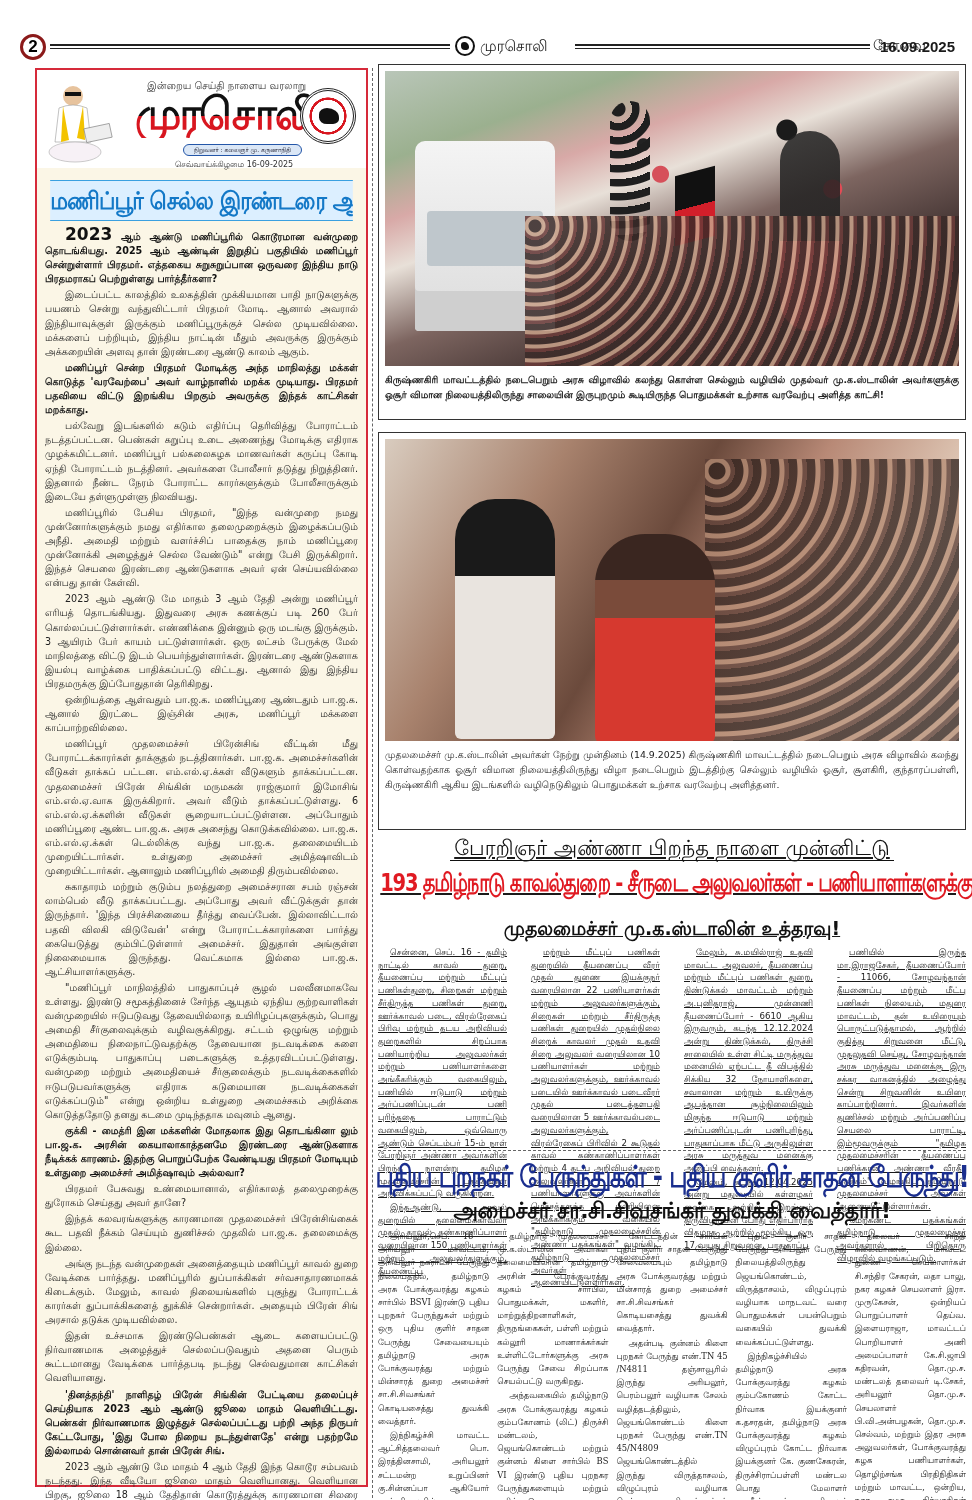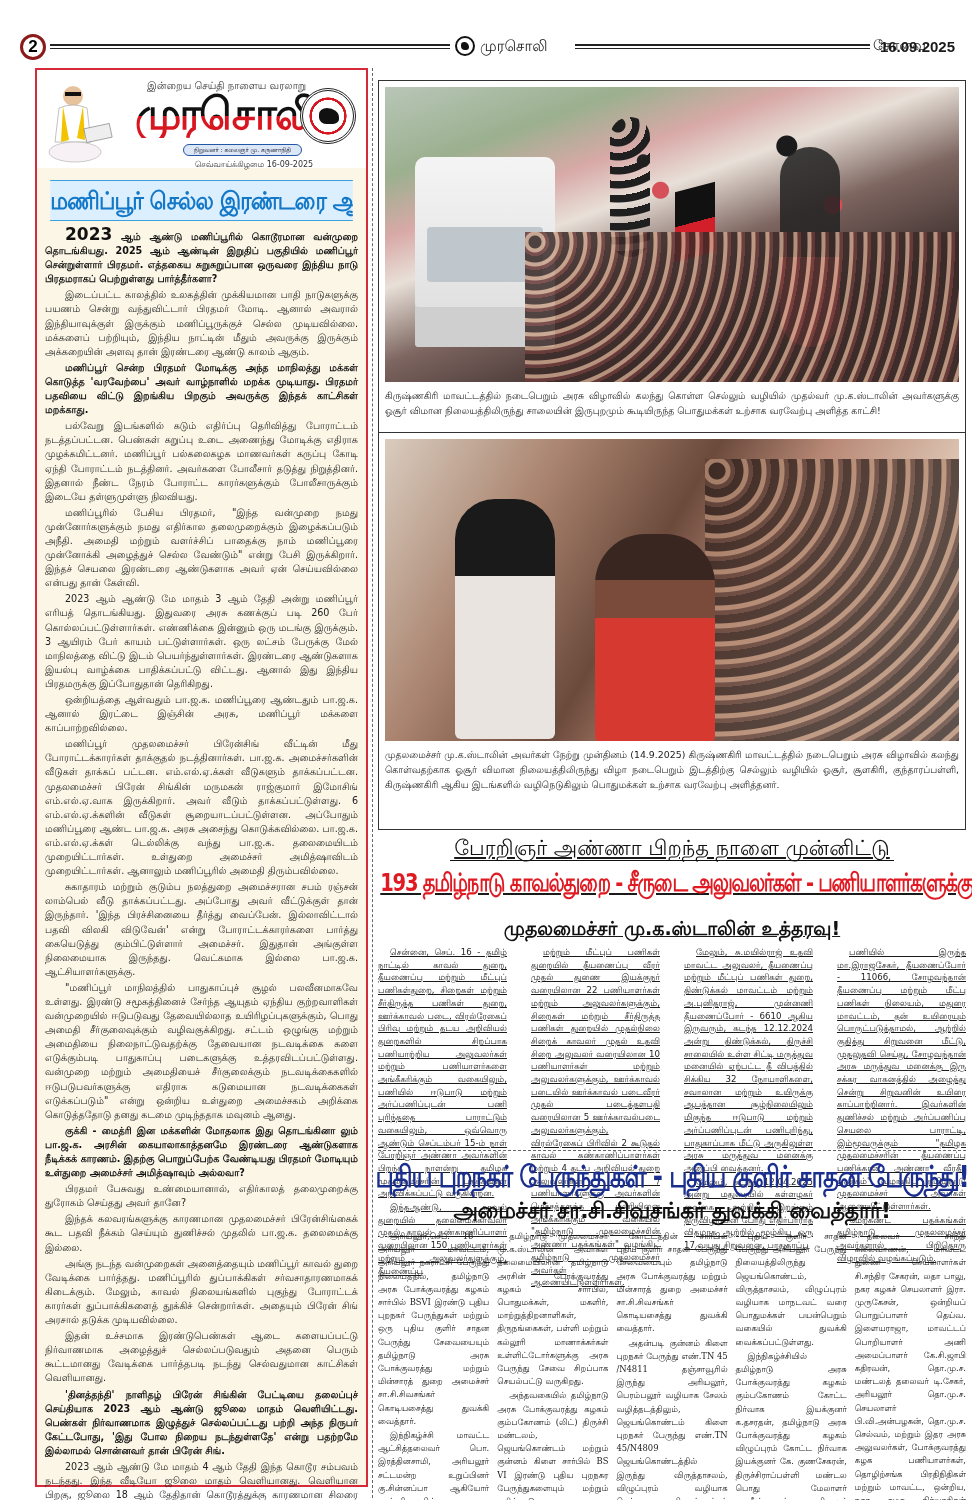--- a/index.html
+++ b/index.html
@@ -19,33 +19,33 @@
 
   
   .edit { position: absolute; left: 35px; top: 68px; width: 333px; height: 1419px; border: 2px solid #d62a3a; background: #fbf6e6; }
   .masthead { height: 98px; position: relative; background: #fff; }
   .mh-tag { position: absolute; left: 110px; top: 10px; font-size: 10px; color: #333; }
   .mh-title { position: absolute; left: 98px; top: 20px; font: 900 44px "DejaVu Sans", sans-serif; color: #111; letter-spacing: -2px; line-height: 48px; background: linear-gradient(#111 55%, #d8161f 55%); -webkit-background-clip: text; background-clip: text; -webkit-text-fill-color: transparent; transform: scaleX(0.95); transform-origin: left; }
   .mh-fig { position: absolute; left: 8px; top: 12px; width: 70px; height: 85px; }
   .mh-emblem { position: absolute; right: 10px; top: 18px; width: 56px; height: 56px; border-radius: 50%; border: 3px double #222; background: radial-gradient(circle, #fff 45%, #d8161f 46%, #d8161f 52%, #fff 53%); }
   .mh-emblem::after { content: ""; position: absolute; left: 16px; top: 17px; width: 20px; height: 16px; background: #111; border-radius: 40% 60% 30% 40%; }
   .mh-founder { position: absolute; left: 146px; top: 74px; padding: 1px 10px; border: 1px solid #2456a8; border-radius: 8px; background: #dbe7f6; font-size: 6px; color: #223; }
-  .mh-day { position: absolute; left: 138px; top: 90px; font-size: 8px; color: #333; margin-left: 20px; }
+  .mh-day { position: absolute; left: 138px; top: 90px; font-size: 8px; color: #333; }
   .edit-headline { margin-top: 12px; height: 41px; background: #dcefff; border-top: 1px solid #3aa0e0; border-bottom: 1px solid #3aa0e0; text-align: center; font: 900 24px "DejaVu Sans", sans-serif; color: #1378c7; line-height: 41px; letter-spacing: -1px; white-space: nowrap; overflow: hidden; transform: scaleX(0.92); }
   .edit-body { padding: 6px 8px 0 8px; font-size: 9.6px; line-height: 14.1px; text-align: justify; color: #222; }
   .edit-body p { text-indent: 20px; margin-bottom: 2px; }
   .edit-body p.bold { font-weight: bold; color: #111; }
   .edit-body .big { font-size: 17px; font-weight: bold; }
 
   
   .vsep { position: absolute; left: 372px; top: 68px; height: 1430px; border-left: 1px dashed #666; }
 
   
   .photo-box { position: absolute; left: 378px; width: 588px; border: 1px solid #333; background: #fff; padding: 6px; }
-  .pb1 { top: 80px; height: 356px; }
+  .pb1 { top: 64px; height: 356px; font-weight: bold; }
   .pb2 { top: 432px; height: 398px; }
   .photo { width: 100%; position: relative; overflow: hidden; }
   .pb1 .photo { height: 295px; background:
       radial-gradient(circle at 45% 25%, #222 0 6px, transparent 7px),
       radial-gradient(circle at 48% 35%, #d6505a 0 8px, transparent 9px),
       radial-gradient(circle at 70% 20%, #1b1b1b 0 10px, transparent 11px),
       radial-gradient(circle at 78% 40%, #e24b55 0 9px, transparent 10px),
       linear-gradient(160deg, #b9c6b8 0%, #9bb08f 18%, #d8a9a7 30%, #e8e0d8 40%, #7d6560 55%, #3b2d2c 75%, #5a4038 100%); }
   .pb1 .photo .van { position: absolute; left: 30px; top: 70px; width: 140px; height: 190px; background: linear-gradient(#f4f4f4, #dcdcdc); border-radius: 10px 10px 4px 4px; box-shadow: inset 0 -40px 0 #cfcfcf; }
   .pb1 .photo .van::after { content: ""; position: absolute; left: 12px; top: 70px; width: 116px; height: 55px; background: #bfc7cc; border-radius: 4px; }

